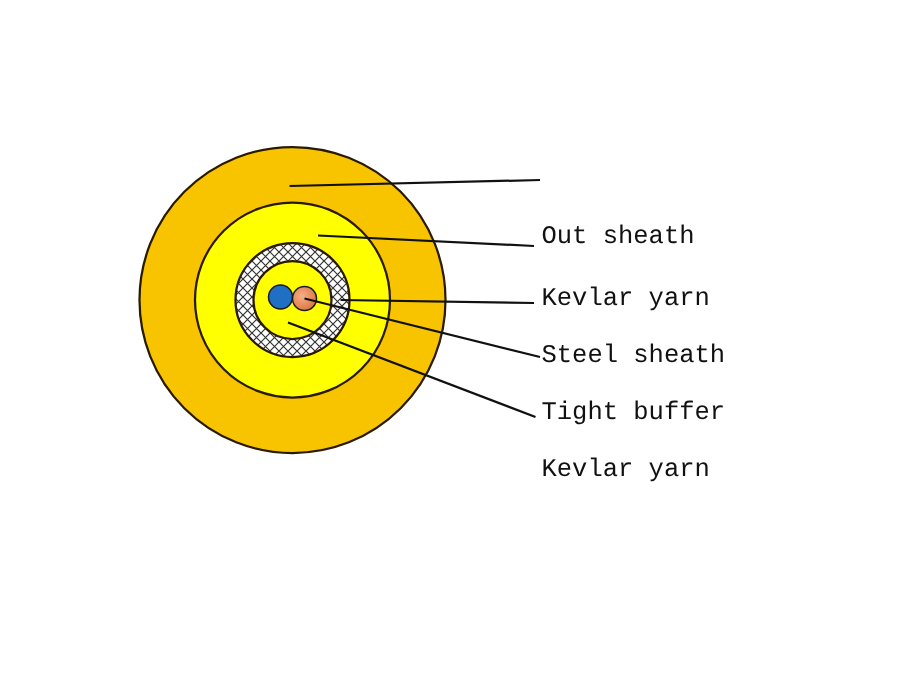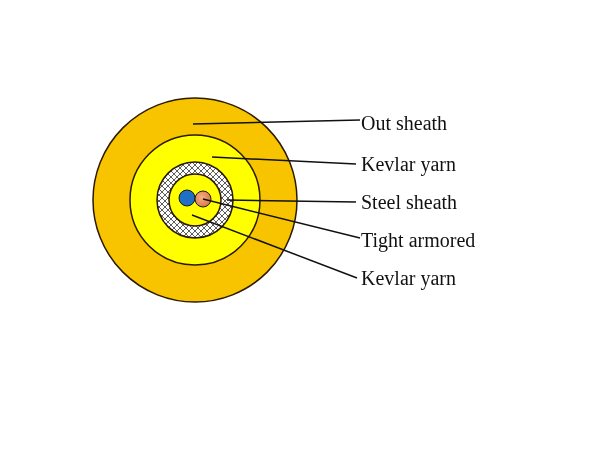--- a/index.html
+++ b/index.html
@@ -1,24 +1,25 @@
 <!DOCTYPE html>
 <html><head>
   <meta charset="utf-8">
   <style>
     html, body { margin: 0; padding: 0; background: #ffffff; }
     body { width: 600px; height: 450px; position: relative; overflow: hidden; }
     #diagram { position: absolute; left: 0; top: 0; }
     .label {
       position: absolute;
-      font-family: Liberation Serif, serif;
-      font-size: 20px;
+      font-family: Liberation Mono, monospace;
+      font-size: 17px;
       color: #111111;
       white-space: nowrap;
       line-height: 20px;
+      margin-top: 36px;
     }
   </style>
 </head>
 <body>
 
 <svg id="diagram" width="600" height="450" viewBox="0 0 600 450" xmlns="http://www.w3.org/2000/svg">
   <defs>
     <pattern id="hatch" width="6" height="6" patternUnits="userSpaceOnUse">
       <rect width="6" height="6" fill="#ffffff"></rect>
       <path d="M0,0 L6,6 M6,0 L0,6" stroke="#333333" stroke-width="0.8"></path>
@@ -41,14 +42,14 @@
     <line x1="212" y1="157" x2="356" y2="164"></line>
     <line x1="227" y1="200" x2="356" y2="202"></line>
     <line x1="203" y1="199" x2="360" y2="238"></line>
     <line x1="192" y1="215" x2="357" y2="278"></line>
   </g>
 </svg>
 
 <div class="label" style="left:361px; top:113px;">Out sheath</div>
 <div class="label" style="left:361px; top:154px;">Kevlar yarn</div>
 <div class="label" style="left:361px; top:192px;">Steel sheath</div>
-<div class="label" style="left:361px; top:230px;">Tight armored</div>
+<div class="label" style="left:361px; top:230px;">Tight buffer</div>
 <div class="label" style="left:361px; top:268px;">Kevlar yarn</div>
 
 </body></html>

